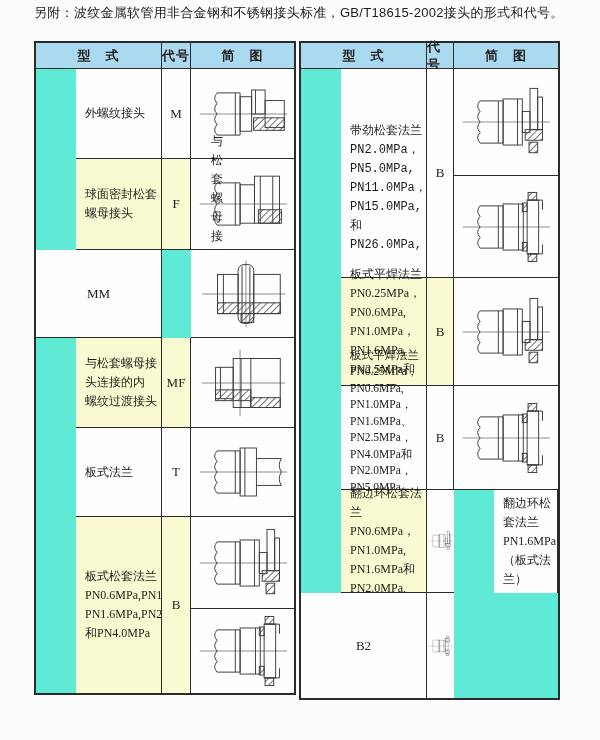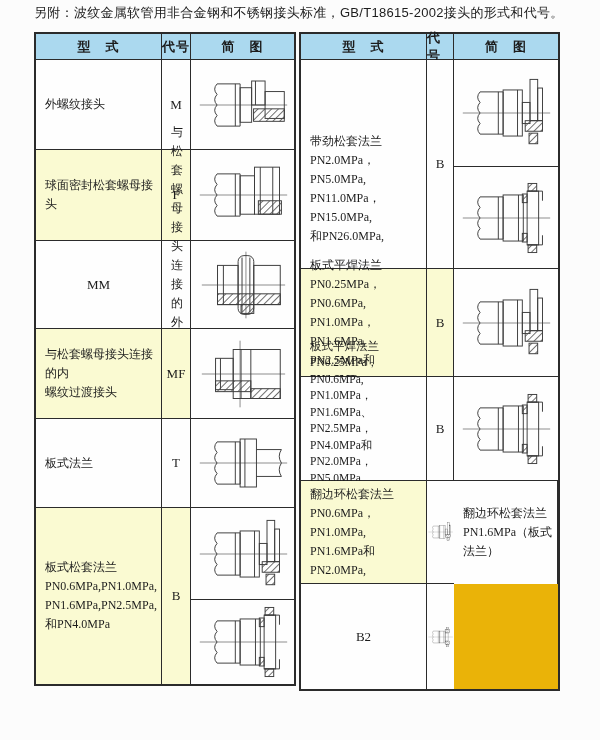--- a/index.html
+++ b/index.html
@@ -9,43 +9,43 @@
     font-family:"Liberation Sans",sans-serif;
     color:#1c1c1c;overflow:hidden;
   }
   *{box-sizing:border-box;}
   .title{
     position:absolute;left:34px;top:4px;width:540px;
     font-size:13px;font-weight:normal;letter-spacing:.3px;
     font-family:"Liberation Sans",sans-serif;
   }
   .tbl{
-    position:absolute;top:32px;display:grid;
-    border:2px solid #2b2b2b;background:#eab308;
+    position:absolute;top:41px;display:grid;
+    border:2px solid #2b2b2b;background:#5eead4;
   }
   #ltbl{left:34px;grid-template-columns:126px 29px 103px;
         grid-template-rows:26px 90px 91px 88px 90px 89px 176px;}
   #rtbl{left:299px;grid-template-columns:126px 27px 104px;
         grid-template-rows:26px 209px 108px 104px 103px 105px;}
   .c{
     border-right:1px solid #2b2b2b;border-bottom:1px solid #2b2b2b;
     display:flex;align-items:center;position:relative;background:#fefefe;
   }
   .c.nr{border-right:none;font-family:Liberation Mono, monospace;}
   .c.nb{border-bottom:none;}
   .hd{
     background:#abd9ef;justify-content:center;
     font-weight:bold;font-size:13px;letter-spacing:1px;
   }
   .type{
     font-family:"Liberation Serif",serif;font-size:12px;line-height:19px;
-    padding:4px 4px 4px 9px;white-space:pre-line;
+    padding:4px 4px 4px 9px;white-space:pre-line;margin-left:40px;
   }
   .type.tight{line-height:16.5px;font-size:11.5px;}
-  .type.low{align-items:flex-end;padding-bottom:22px;}
+  .type.low{align-items:flex-end;padding-bottom:22px;font-family:Liberation Mono, monospace;}
   .code{
     font-family:"Liberation Serif",serif;font-size:13px;
     justify-content:center;
   }
   .yl{background:#fafad2;}
   .dgc{justify-content:center;}
   .stack{flex-direction:column;align-items:stretch;padding:0;}
   .sub{display:flex;align-items:center;justify-content:center;}
   .sub.first{border-bottom:1px solid #2b2b2b;}
   svg.diag{display:block;stroke:#3c3c3c;fill:none;stroke-width:1;}

